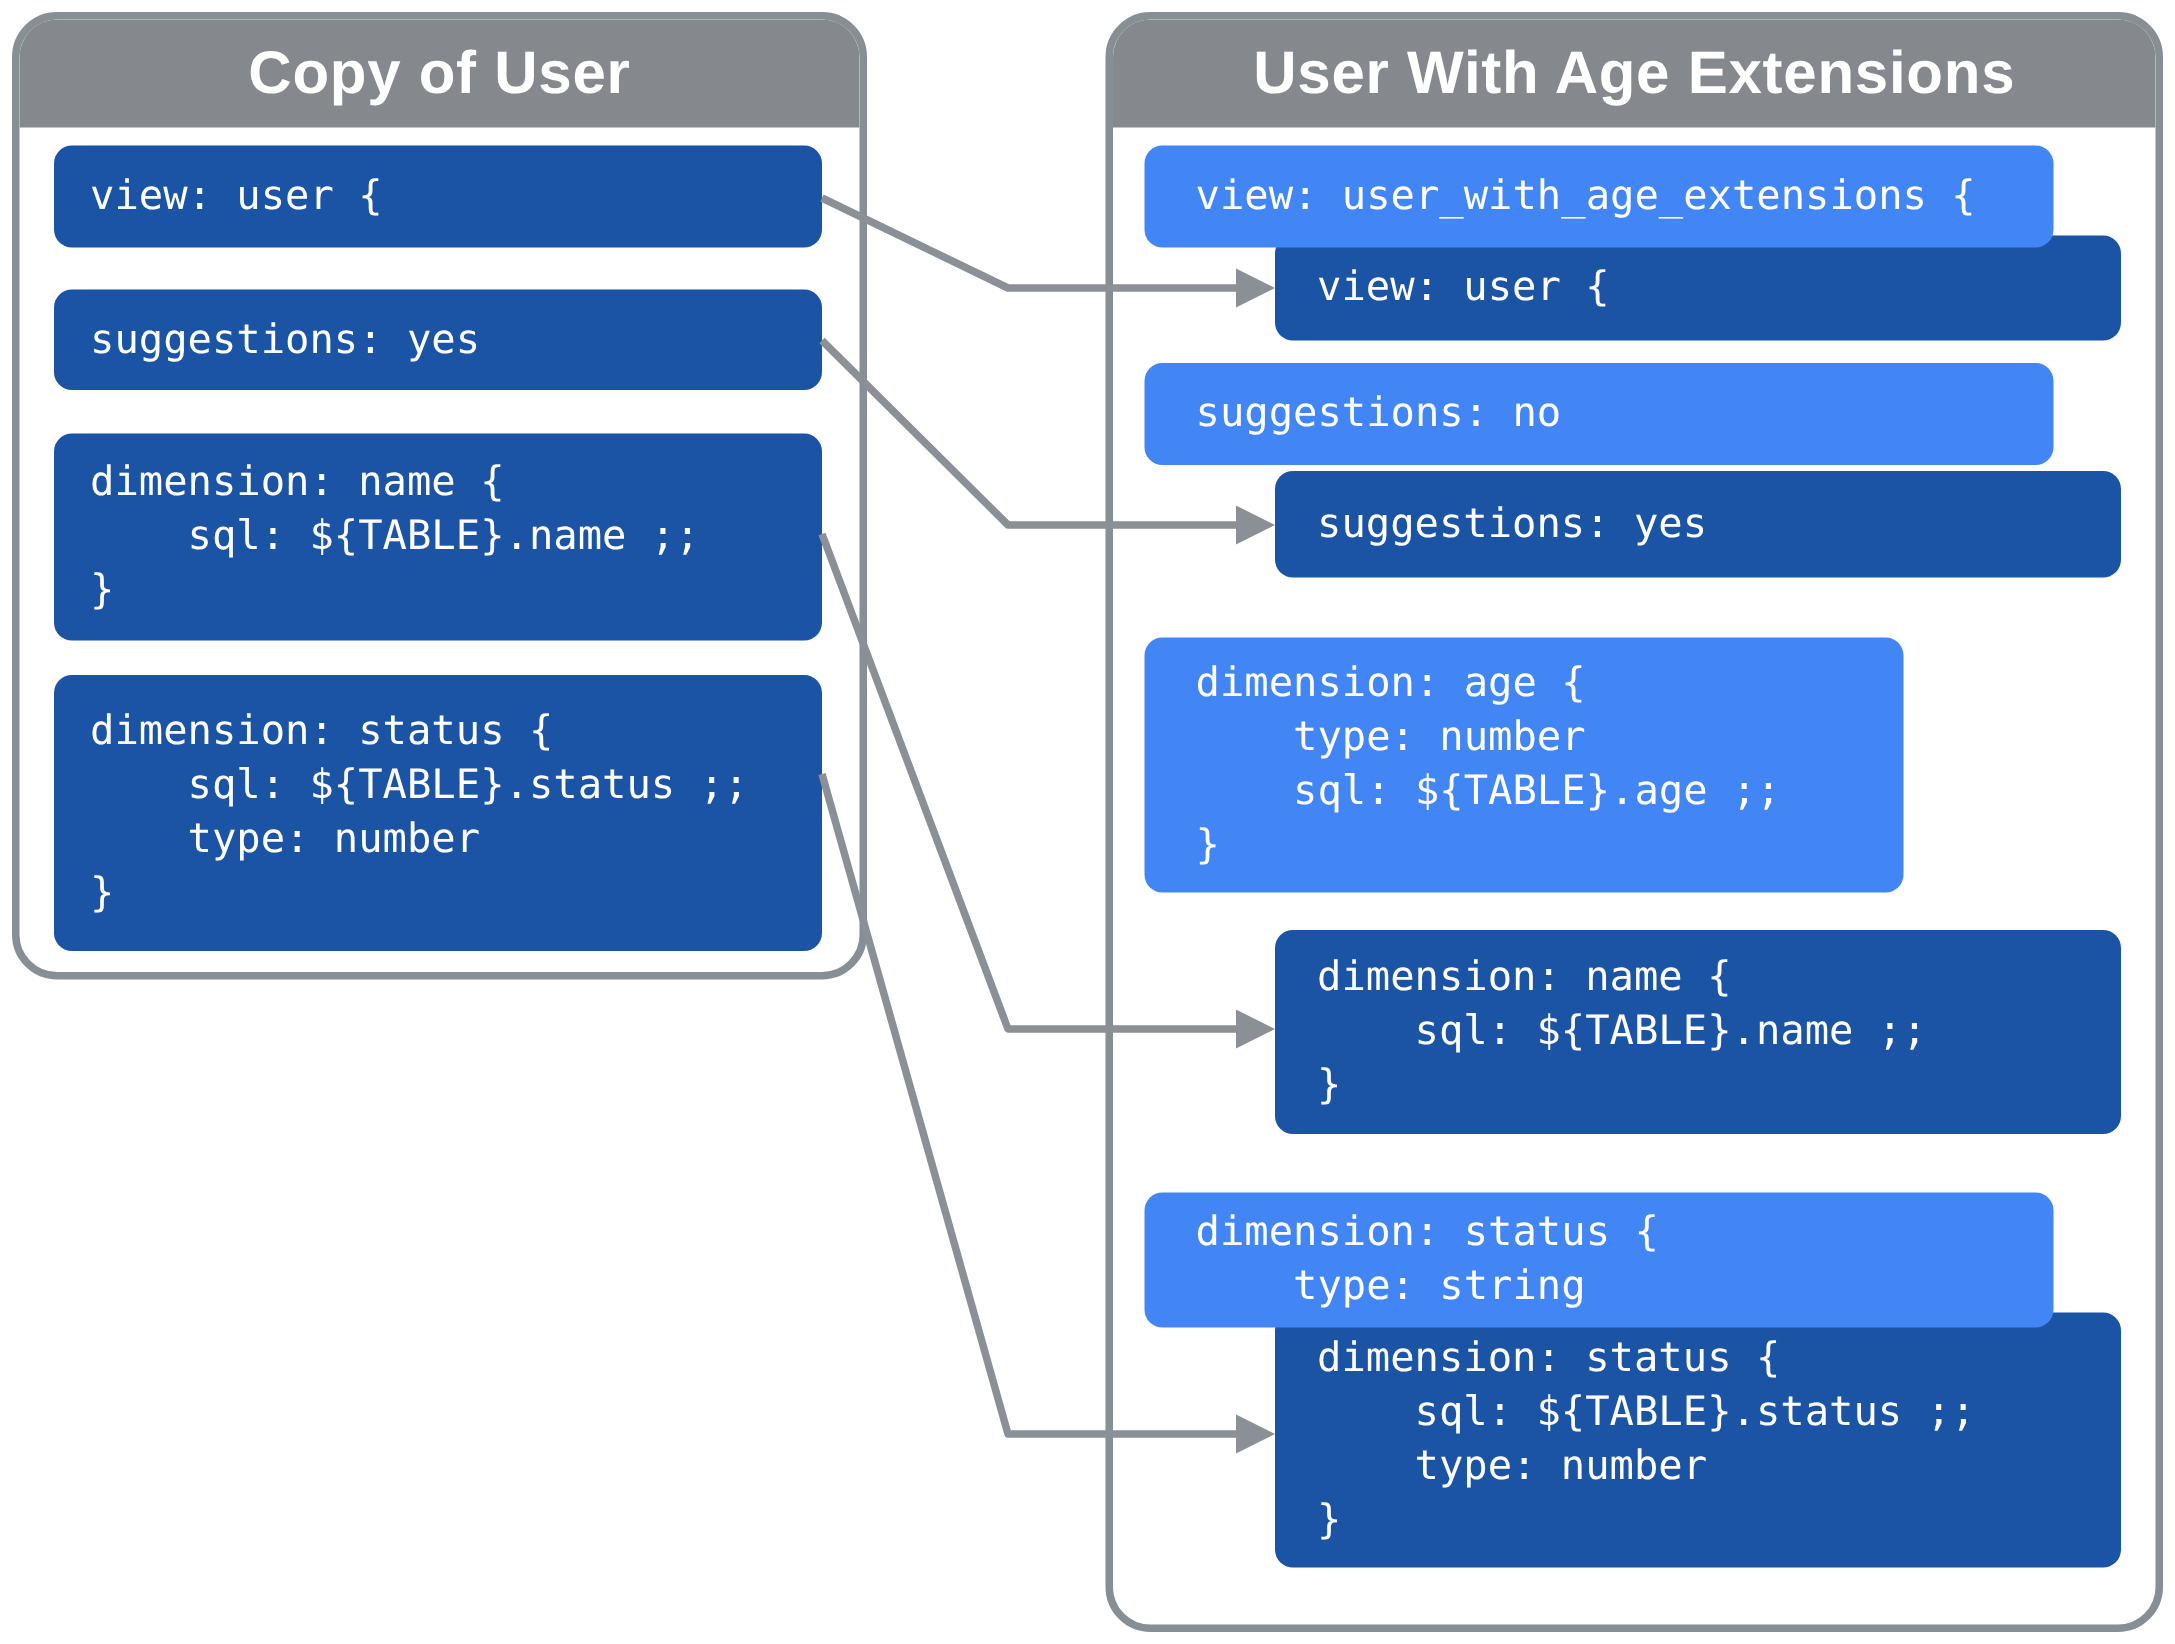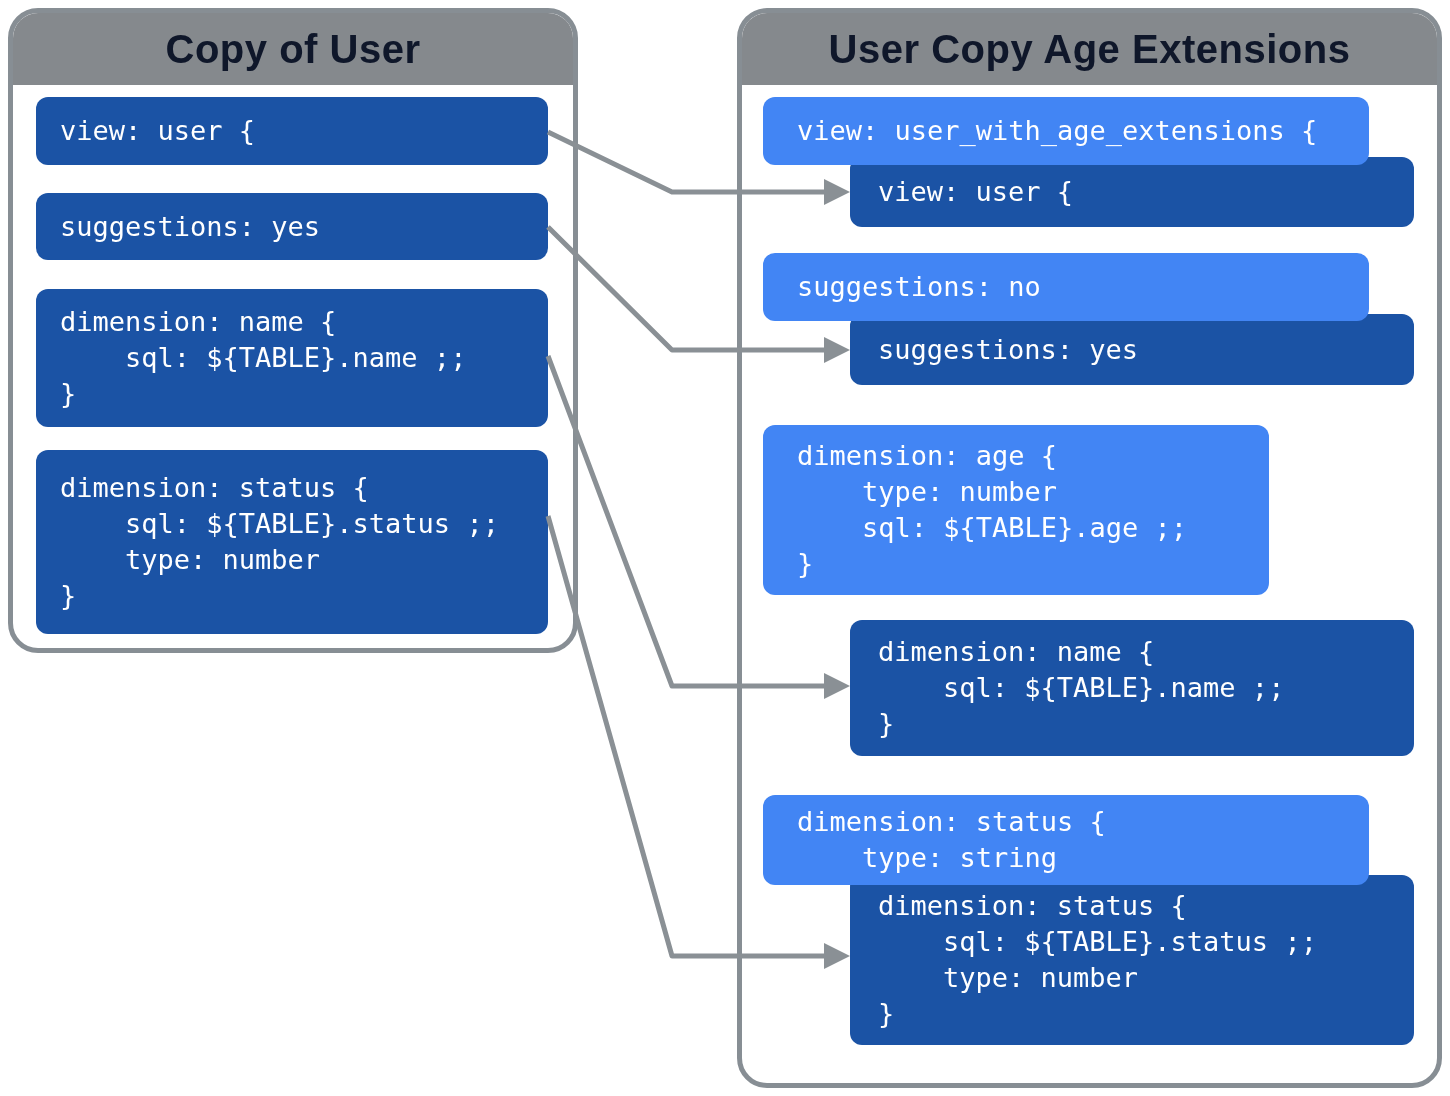--- a/index.html
+++ b/index.html
@@ -7,21 +7,21 @@
     position:relative;width:1450px;height:1096px;background:#ffffff;
     font-family:"Liberation Sans", sans-serif;overflow:hidden;
   }
   .panel{
     position:absolute;border:5px solid #878e94;border-radius:30px;
     background:#ffffff;overflow:hidden;box-sizing:border-box;
   }
   #panel-left{left:8px;top:8px;width:570px;height:645px;}
   #panel-right{left:737px;top:8px;width:705px;height:1080px;}
   .panel-header{
-    height:72px;background:#85898d;color:#0f172a;
+    height:72px;background:#85898d;color:#ffffff;
     display:flex;align-items:center;justify-content:center;
     font-size:40px;font-weight:600;letter-spacing:0.5px;
   }
   .code-box{
     position:absolute;border-radius:12px;color:#ffffff;
     font-family:"DejaVu Sans Mono", monospace;
     font-size:27px;line-height:36px;white-space:pre;
     display:flex;align-items:center;box-sizing:border-box;
   }
   .dark{background:#1b53a5;z-index:3;}
@@ -30,21 +30,21 @@
   .right-dark{padding-left:28px;}
   .right-light{padding-left:34px;}
   
   #b1{left:36px;top:97px;width:512px;height:68px;}
   #b2{left:36px;top:193px;width:512px;height:67px;}
   #b3{left:36px;top:289px;width:512px;height:138px;}
   #b4{left:36px;top:450px;width:512px;height:184px;}
   
   #r1{left:763px;top:97px;width:606px;height:68px;}
   #r2{left:850px;top:157px;width:564px;height:70px;}
-  #r3{left:763px;top:253px;width:606px;height:68px;}
+  #r3{left:763px;top:242px;width:606px;height:68px;}
   #r4{left:850px;top:314px;width:564px;height:71px;}
   #r5{left:763px;top:425px;width:506px;height:170px;}
   #r6{left:850px;top:620px;width:564px;height:136px;}
   #r7{left:763px;top:795px;width:606px;height:90px;}
   #r8{left:850px;top:875px;width:564px;height:170px;}
   #arrow-overlay{
     position:absolute;left:0;top:0;width:1450px;height:1096px;
     z-index:6;pointer-events:none;
   }
   #arrow-overlay path{stroke:#8a9095;stroke-width:5;fill:none;stroke-linejoin:round;}
@@ -53,21 +53,21 @@
 </head>
 <body>
 
 <div id="stage">
 
   <div class="panel" id="panel-left">
     <div class="panel-header">Copy of User</div>
   </div>
 
   <div class="panel" id="panel-right">
-    <div class="panel-header">User Copy Age Extensions</div>
+    <div class="panel-header">User With Age Extensions</div>
   </div>
 
   <div class="code-box dark left-col" id="b1">view: user {</div>
   <div class="code-box dark left-col" id="b2">suggestions: yes</div>
   <div class="code-box dark left-col" id="b3">dimension: name {
     sql: ${TABLE}.name ;;
 }</div>
   <div class="code-box dark left-col" id="b4">dimension: status {
     sql: ${TABLE}.status ;;
     type: number

